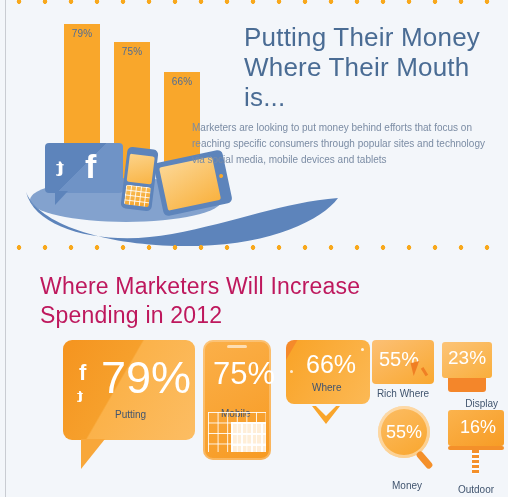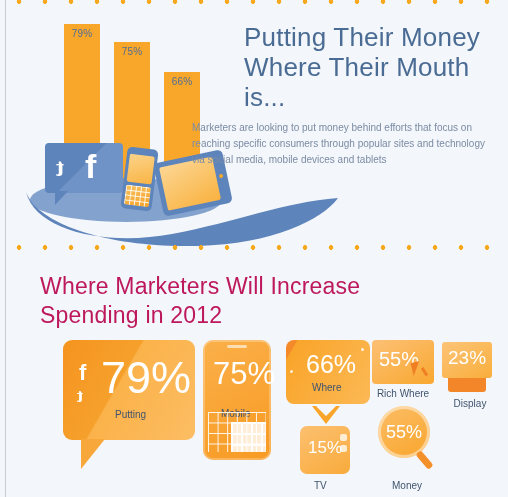--- a/index.html
+++ b/index.html
@@ -203,21 +203,21 @@
   .t-rich .lab{position:absolute;left:0px;top:48px;width:62px;text-align:center;white-space:nowrap;}
 
   
   .t-disp{left:442px;top:2px;width:58px;height:50px;}
   .t-disp .body{
     width:50px;height:36px;border-radius:3px;
     background:linear-gradient(150deg,#fcc478,#f9ae3c);
   }
   .t-disp .base{position:absolute;left:6px;top:36px;width:38px;height:14px;background:#f4862a;border-radius:0 0 3px 3px;}
   .t-disp .pct{position:absolute;left:6px;top:6px;font-size:19px;}
-  .t-disp .lab{position:absolute;left:0;top:56px;width:56px;text-align:center;}
+  .t-disp .lab{position:absolute;left:0;top:56px;width:56px;text-align:right;}
 
   
   .t-search{left:378px;top:66px;width:64px;height:72px;}
   .t-search .circ{
     position:absolute;left:0;top:0;width:52px;height:52px;border-radius:50%;
     background:linear-gradient(150deg,#fcbe67,#f9a52b);
     box-shadow:inset 0 0 0 3px rgba(255,255,255,.45);
   }
   .t-search .pct{position:absolute;left:8px;top:17px;font-size:18px;}
   .t-search .handle{
@@ -316,27 +316,20 @@
         <div class="hdot"></div>
         <div class="cdot"></div>
         <div class="pct">66%</div>
         <div class="lab">Where</div>
       </div>
 
       <div class="chev">
           <span></span>
         </div>
 
-      <div class="tile t-tv">
-        <div class="body"></div>
-        <div class="sp1"></div>
-        <div class="sp2"></div>
-        <div class="pct">15%</div>
-        <div class="lab">TV</div>
-      </div>
 
       <div class="tile t-rich">
         <div class="body"></div>
         <div class="pct">55%</div>
         <div class="cursor"></div>
         <div class="lab">Rich Where</div>
       </div>
 
       <div class="tile t-disp">
         <div class="body"></div>
@@ -345,16 +338,23 @@
         <div class="lab">Display</div>
       </div>
 
       <div class="tile t-search">
         <div class="circ"></div>
         <div class="handle"></div>
         <div class="pct">55%</div>
         <div class="lab">Money</div>
       </div>
 
+      <div class="tile t-outdoor">
+        <div class="board"></div>
+        <div class="rail"></div>
+        <div class="post"></div>
+        <div class="pct">16%</div>
+        <div class="lab out">Outdoor</div>
+      </div>
 
     </div>
   </div>
 </div>
 
 </body></html>

